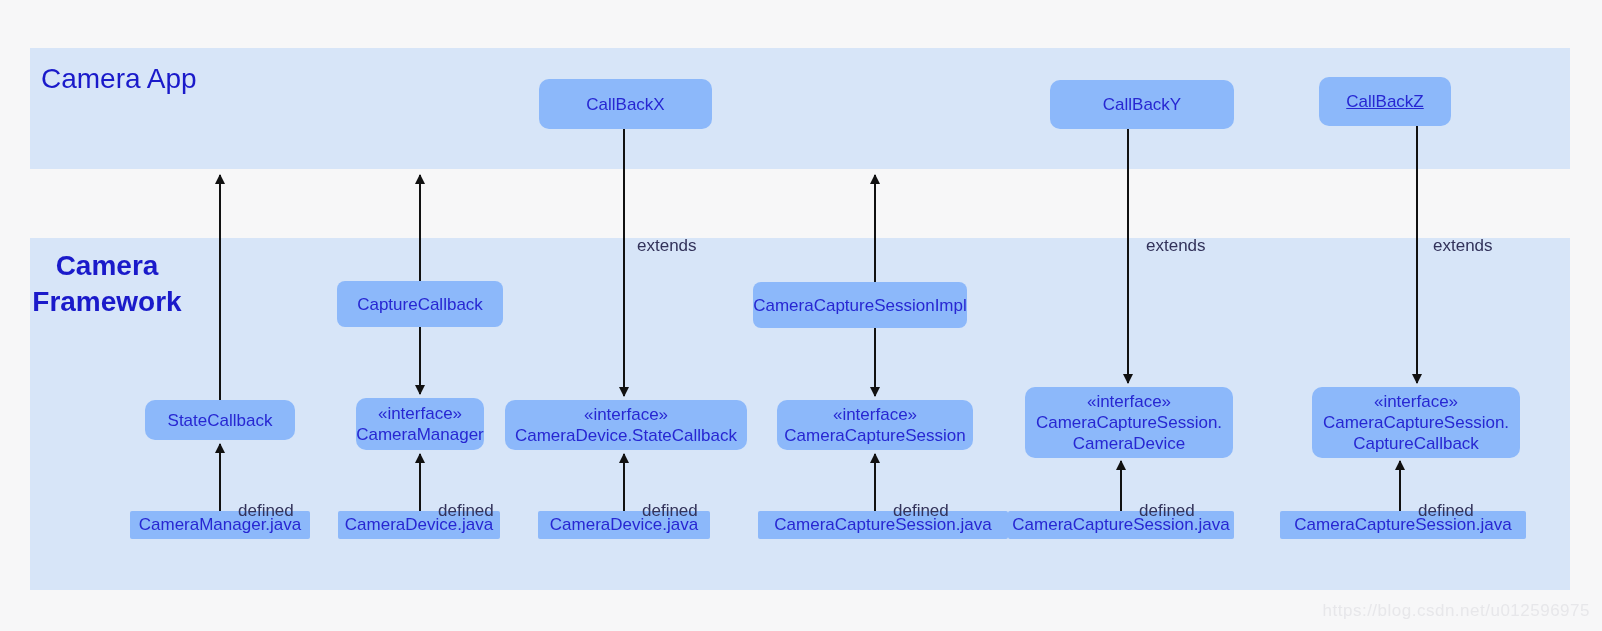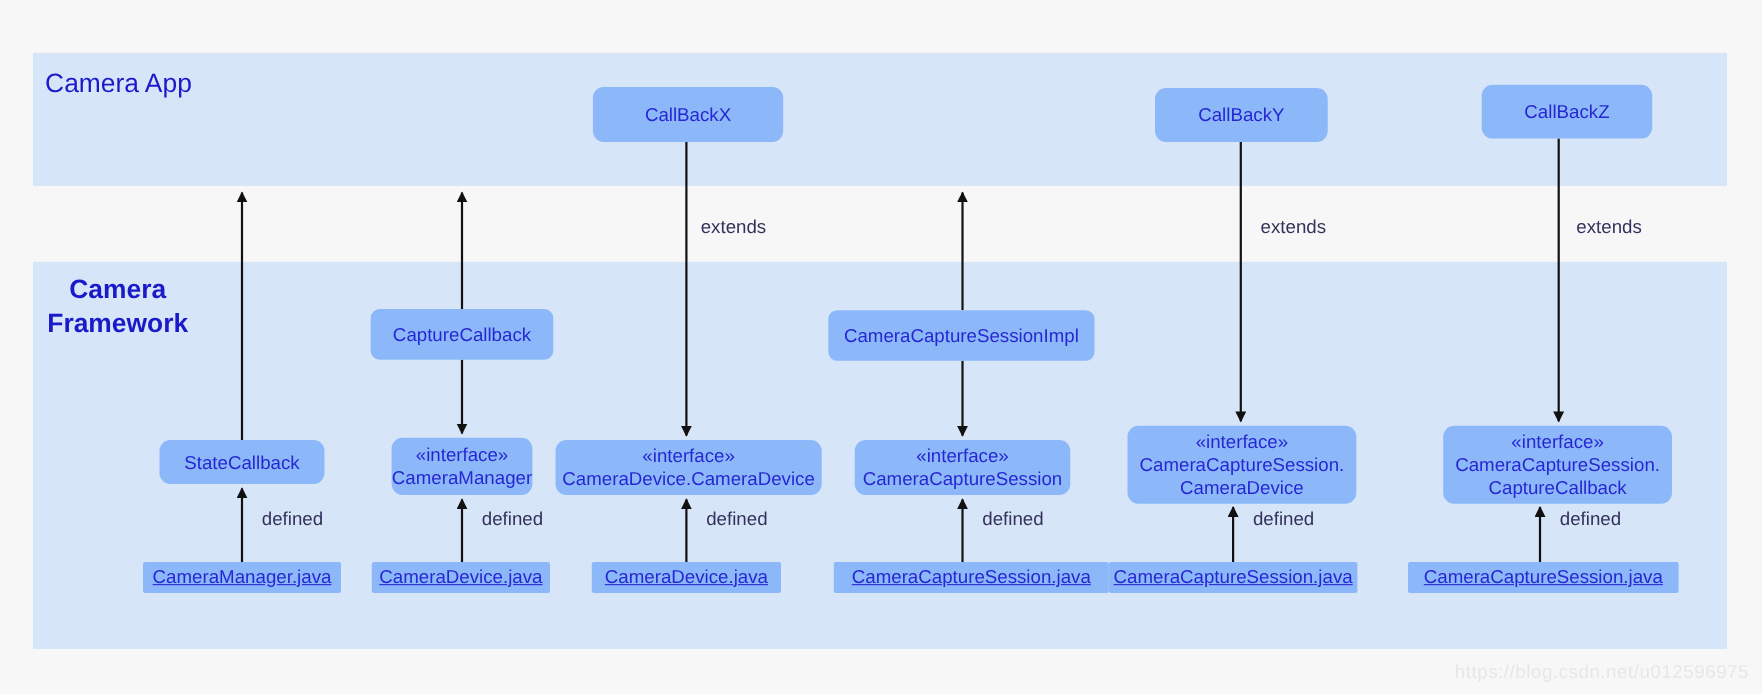--- a/index.html
+++ b/index.html
@@ -5,38 +5,38 @@
   html,body{margin:0;padding:0;}
   body{
     width:1602px;height:631px;position:relative;overflow:hidden;
     background:#f7f7f8;
     font-family:"Liberation Sans","DejaVu Sans",sans-serif;
   }
   .band{position:absolute;left:30px;width:1540px;background:#d7e5f8;z-index:1;}
   #band-app{top:48px;height:121px;}
   #band-framework{top:238px;height:352px;}
   .layer-title{
-    position:absolute;color:#1a1aca;font-size:24px;z-index:3;line-height:1.3;
+    position:absolute;color:#1a1aca;font-size:28px;z-index:3;line-height:1.3;
   }
   #title-app{left:41px;top:61px;}
   #title-framework{left:32px;top:248px;width:150px;text-align:center;font-weight:bold;}
   svg.edges{position:absolute;left:0;top:0;z-index:2;}
   .node{
     position:absolute;z-index:3;background:#8cb8fa;color:#2727d2;
     display:flex;flex-direction:column;align-items:center;justify-content:center;
     font-size:17px;text-align:center;border-radius:10px;line-height:21px;
   }
   .node.impl{border-radius:8px;}
   .file{
     position:absolute;z-index:3;background:#8cb8fa;color:#2727d2;
     display:flex;align-items:center;justify-content:center;
-    font-size:17px;border-radius:2px;text-decoration:underline;
+    font-size:17px;border-radius:2px;
   }
   .edge-label{
-    position:absolute;z-index:3;color:#32325a;font-size:17px;white-space:nowrap;
+    position:absolute;z-index:3;color:#32325a;font-size:17px;white-space:nowrap;margin-top:39px;
   }
   .watermark{
     position:absolute;right:12px;top:601px;z-index:3;
     color:#e7e7ea;font-size:17px;letter-spacing:0.5px;
   }
 </style>
 </head>
 <body>
 
 <div class="band" id="band-app"></div>
@@ -63,44 +63,44 @@
   <line x1="420" y1="511" x2="420" y2="454" stroke="#111111" stroke-width="2" marker-end="url(#ah)"></line>
   <line x1="624" y1="511" x2="624" y2="454" stroke="#111111" stroke-width="2" marker-end="url(#ah)"></line>
   <line x1="875" y1="511" x2="875" y2="454" stroke="#111111" stroke-width="2" marker-end="url(#ah)"></line>
   <line x1="1121" y1="511" x2="1121" y2="461" stroke="#111111" stroke-width="2" marker-end="url(#ah)"></line>
   <line x1="1400" y1="511" x2="1400" y2="461" stroke="#111111" stroke-width="2" marker-end="url(#ah)"></line>
 </svg>
 
 <div class="node" style="left:539px;top:79px;width:173px;height:50px;">
   <span>CallBackX</span>
 </div>
-<div class="node" style="left:1050px;top:80px;width:157px;height:49px;">
+<div class="node" style="left:1050px;top:80px;width:184px;height:49px;">
   <span>CallBackY</span>
 </div>
-<div class="node" style="left:1347px;top:77px;width:155px;height:49px;">
+<div class="node" style="left:1319px;top:77px;width:132px;height:49px;text-decoration:underline;">
   <span>CallBackZ</span>
 </div>
 
 <div class="node impl" style="left:337px;top:281px;width:166px;height:46px;">
   <span>CaptureCallback</span>
 </div>
-<div class="node impl" style="left:753px;top:282px;width:242px;height:46px;">
+<div class="node impl" style="left:753px;top:282px;width:214px;height:46px;">
   <span>CameraCaptureSessionImpl</span>
 </div>
 
 <div class="node" style="left:145px;top:400px;width:150px;height:40px;">
   <span>StateCallback</span>
 </div>
 <div class="node" style="left:356px;top:398px;width:128px;height:52px;">
   <span>«interface»</span>
   <span>CameraManager</span>
 </div>
 <div class="node" style="left:505px;top:400px;width:242px;height:50px;">
   <span>«interface»</span>
-  <span>CameraDevice.CameraDevice</span>
+  <span>CameraDevice.StateCallback</span>
 </div>
 <div class="node" style="left:777px;top:400px;width:196px;height:50px;">
   <span>«interface»</span>
   <span>CameraCaptureSession</span>
 </div>
 <div class="node" style="left:1025px;top:387px;width:208px;height:71px;">
   <span>«interface»</span>
   <span>CameraCaptureSession.</span>
   <span>CameraDevice</span>
 </div>

